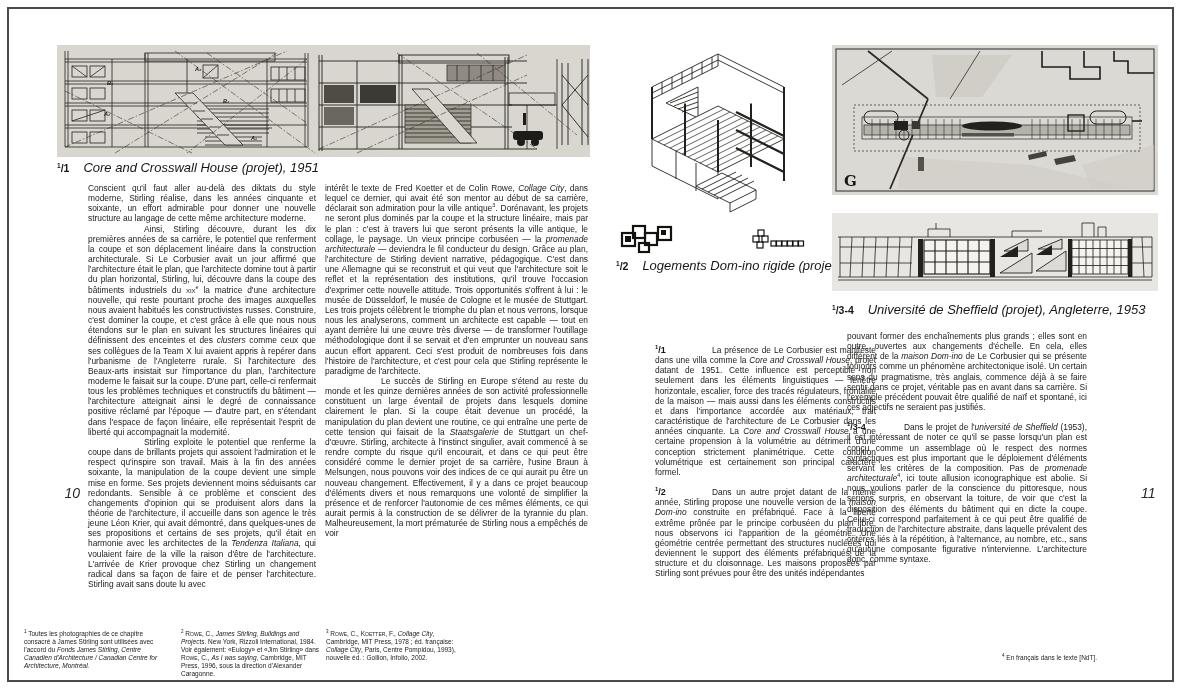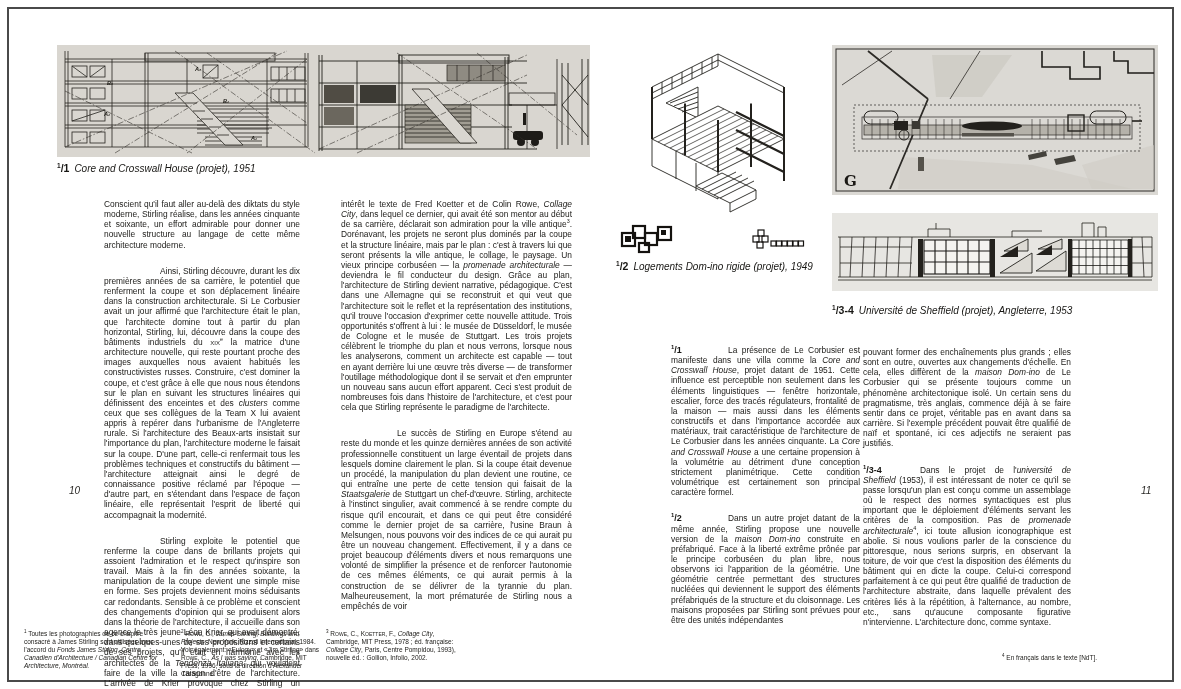--- a/index.html
+++ b/index.html
@@ -9,35 +9,35 @@
   }
   .frame { position:absolute; left:7px; top:7px; right:7px; bottom:7px;
            border:2px solid #4a4a4a; pointer-events:none; }
 
   .fig { position:absolute; }
   .fig svg { display:block; width:100%; height:100%; }
 
   .caption { position:absolute; white-space:nowrap; }
   .cap-mk { font-weight:bold; font-size:10.5px; color:#171613; }
   .cap-mk sup { font-size:6.5px; vertical-align:super; line-height:0; }
-  .cap-tx { font-style:italic; font-size:10px; margin-left:5px; color:#171613; }
+  .cap-tx { font-style:italic; font-size:13px; margin-left:14px; color:#171613; }
 
   .col { position:absolute; }
-  .col p { margin:16px; text-align:justify; font-size:8.4px; line-height:10.15px; color:#22211e; }
+  .col p { margin:0; text-align:justify; font-size:8.4px; line-height:10.15px; color:#22211e; }
   .col p.ind { text-indent:56px; }
   .col p.sec { margin-top:10px; }
   .mk { display:inline-block; width:57px; font-weight:bold; font-size:9px; line-height:1; color:#171613; }
   .mk sup, .col sup { font-size:0.65em; vertical-align:super; line-height:0; }
   .col i { font-style:italic; }
   .sc { font-variant:small-caps; }
 
   .fn { position:absolute; width:140px; font-size:6.5px; line-height:8px; color:#22211e; text-align:left; }
   .fn sup { font-size:0.7em; vertical-align:super; line-height:0; }
 
-  .pgnum { position:absolute; font-style:italic; font-size:10px; color:#2a2926; }
+  .pgnum { position:absolute; font-style:italic; font-size:14px; color:#2a2926; }
   .pgnum.r { text-align:right; width:20px; }
 </style>
 </head>
 <body>
 
 <div class="spread">
   <div class="frame"></div>
 
   <div class="fig" style="left:57px; top:45px; width:533px; height:112px;">
     <svg viewBox="0 0 533 112">

